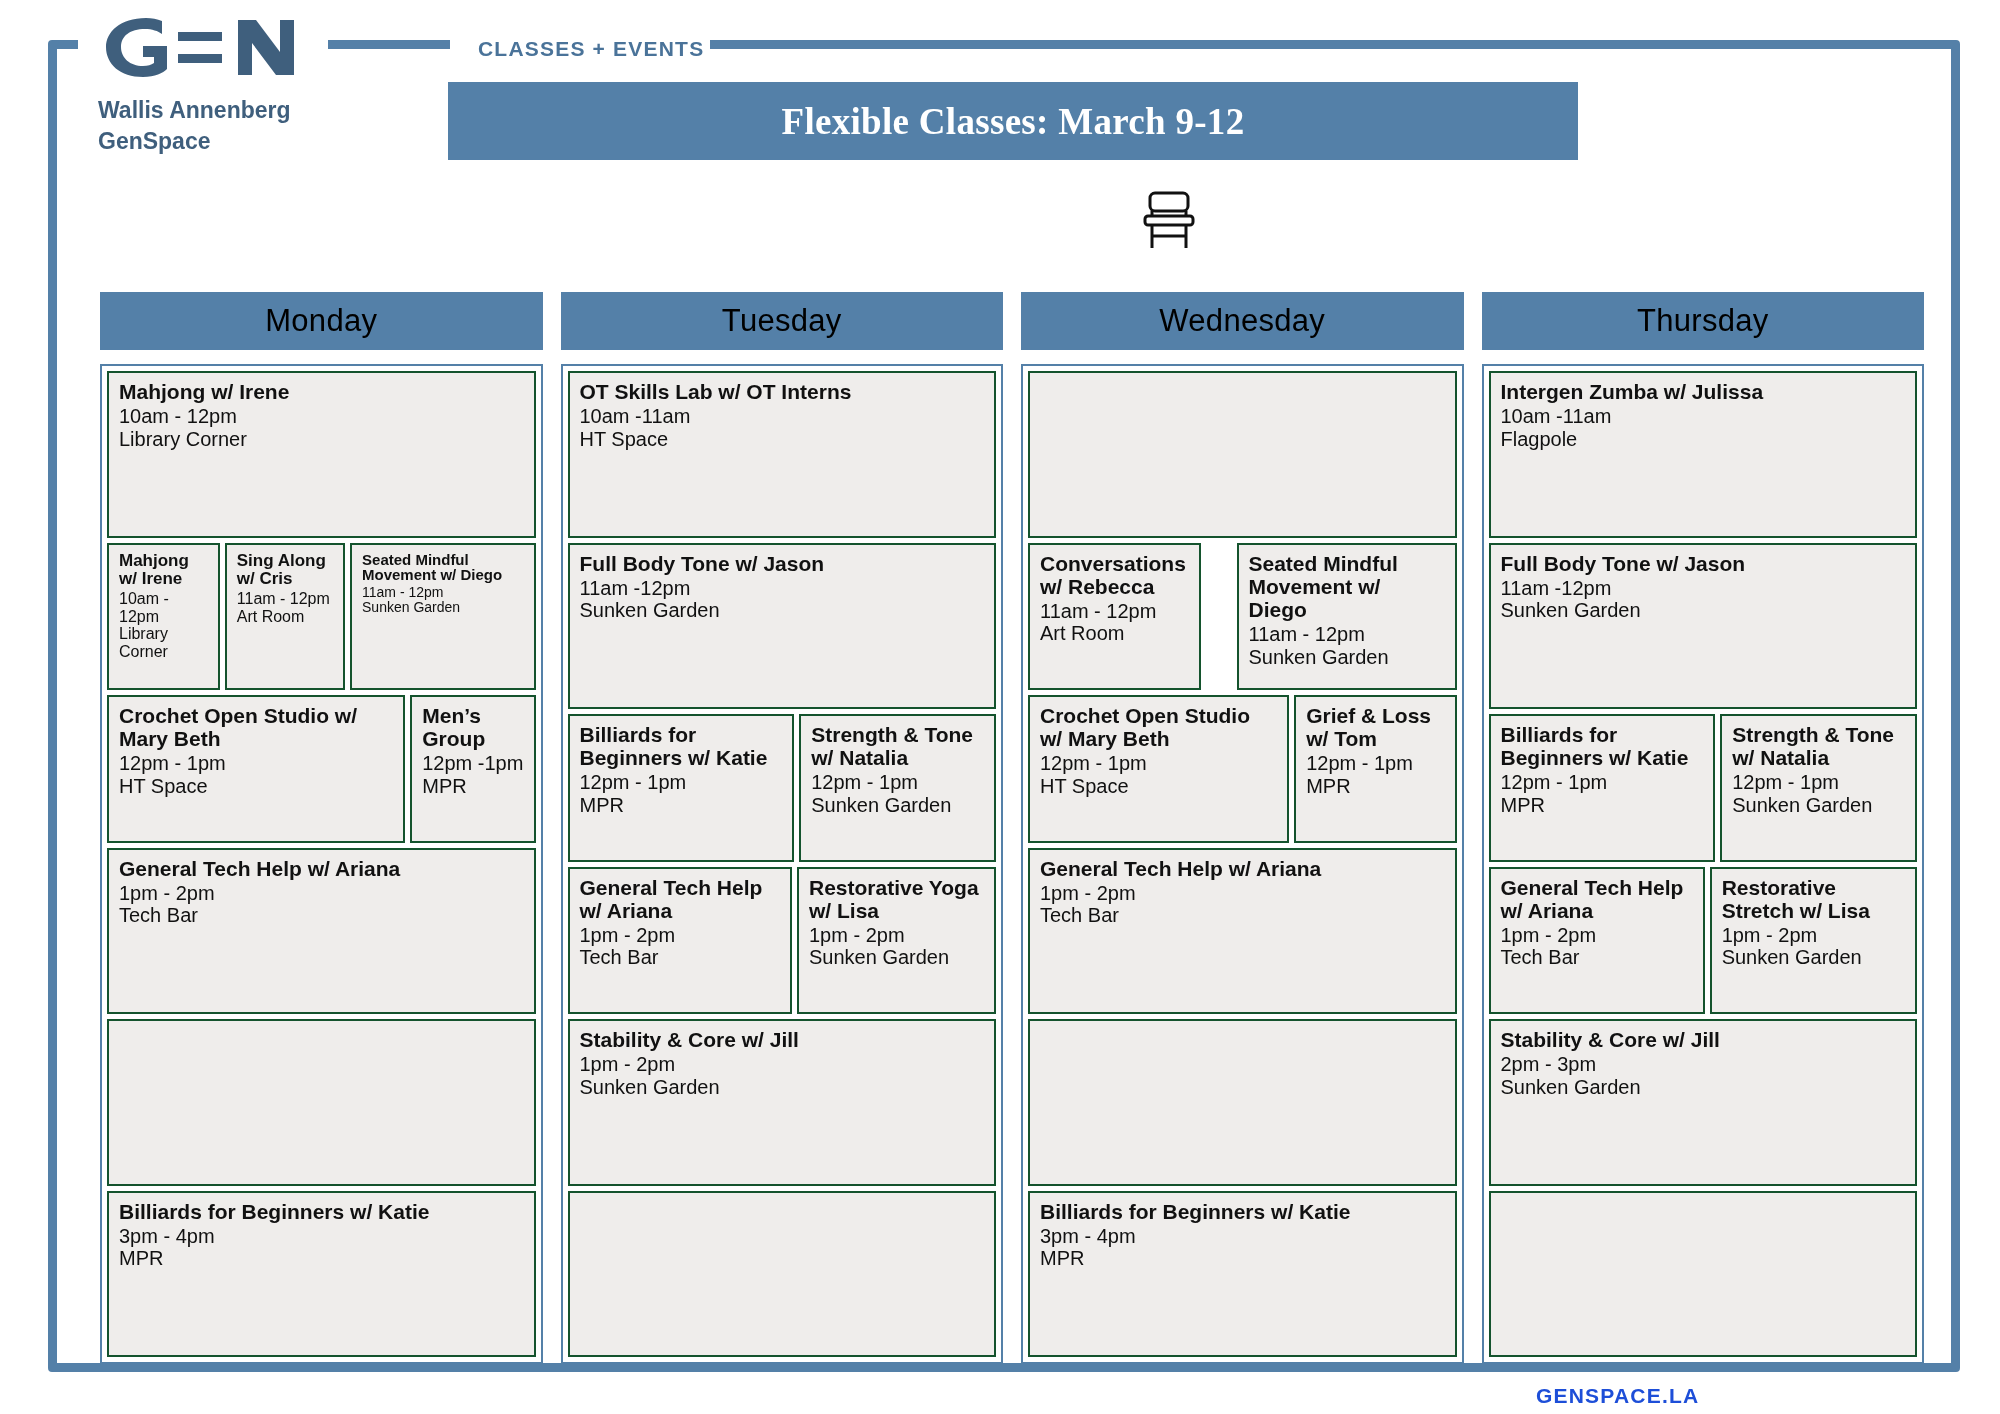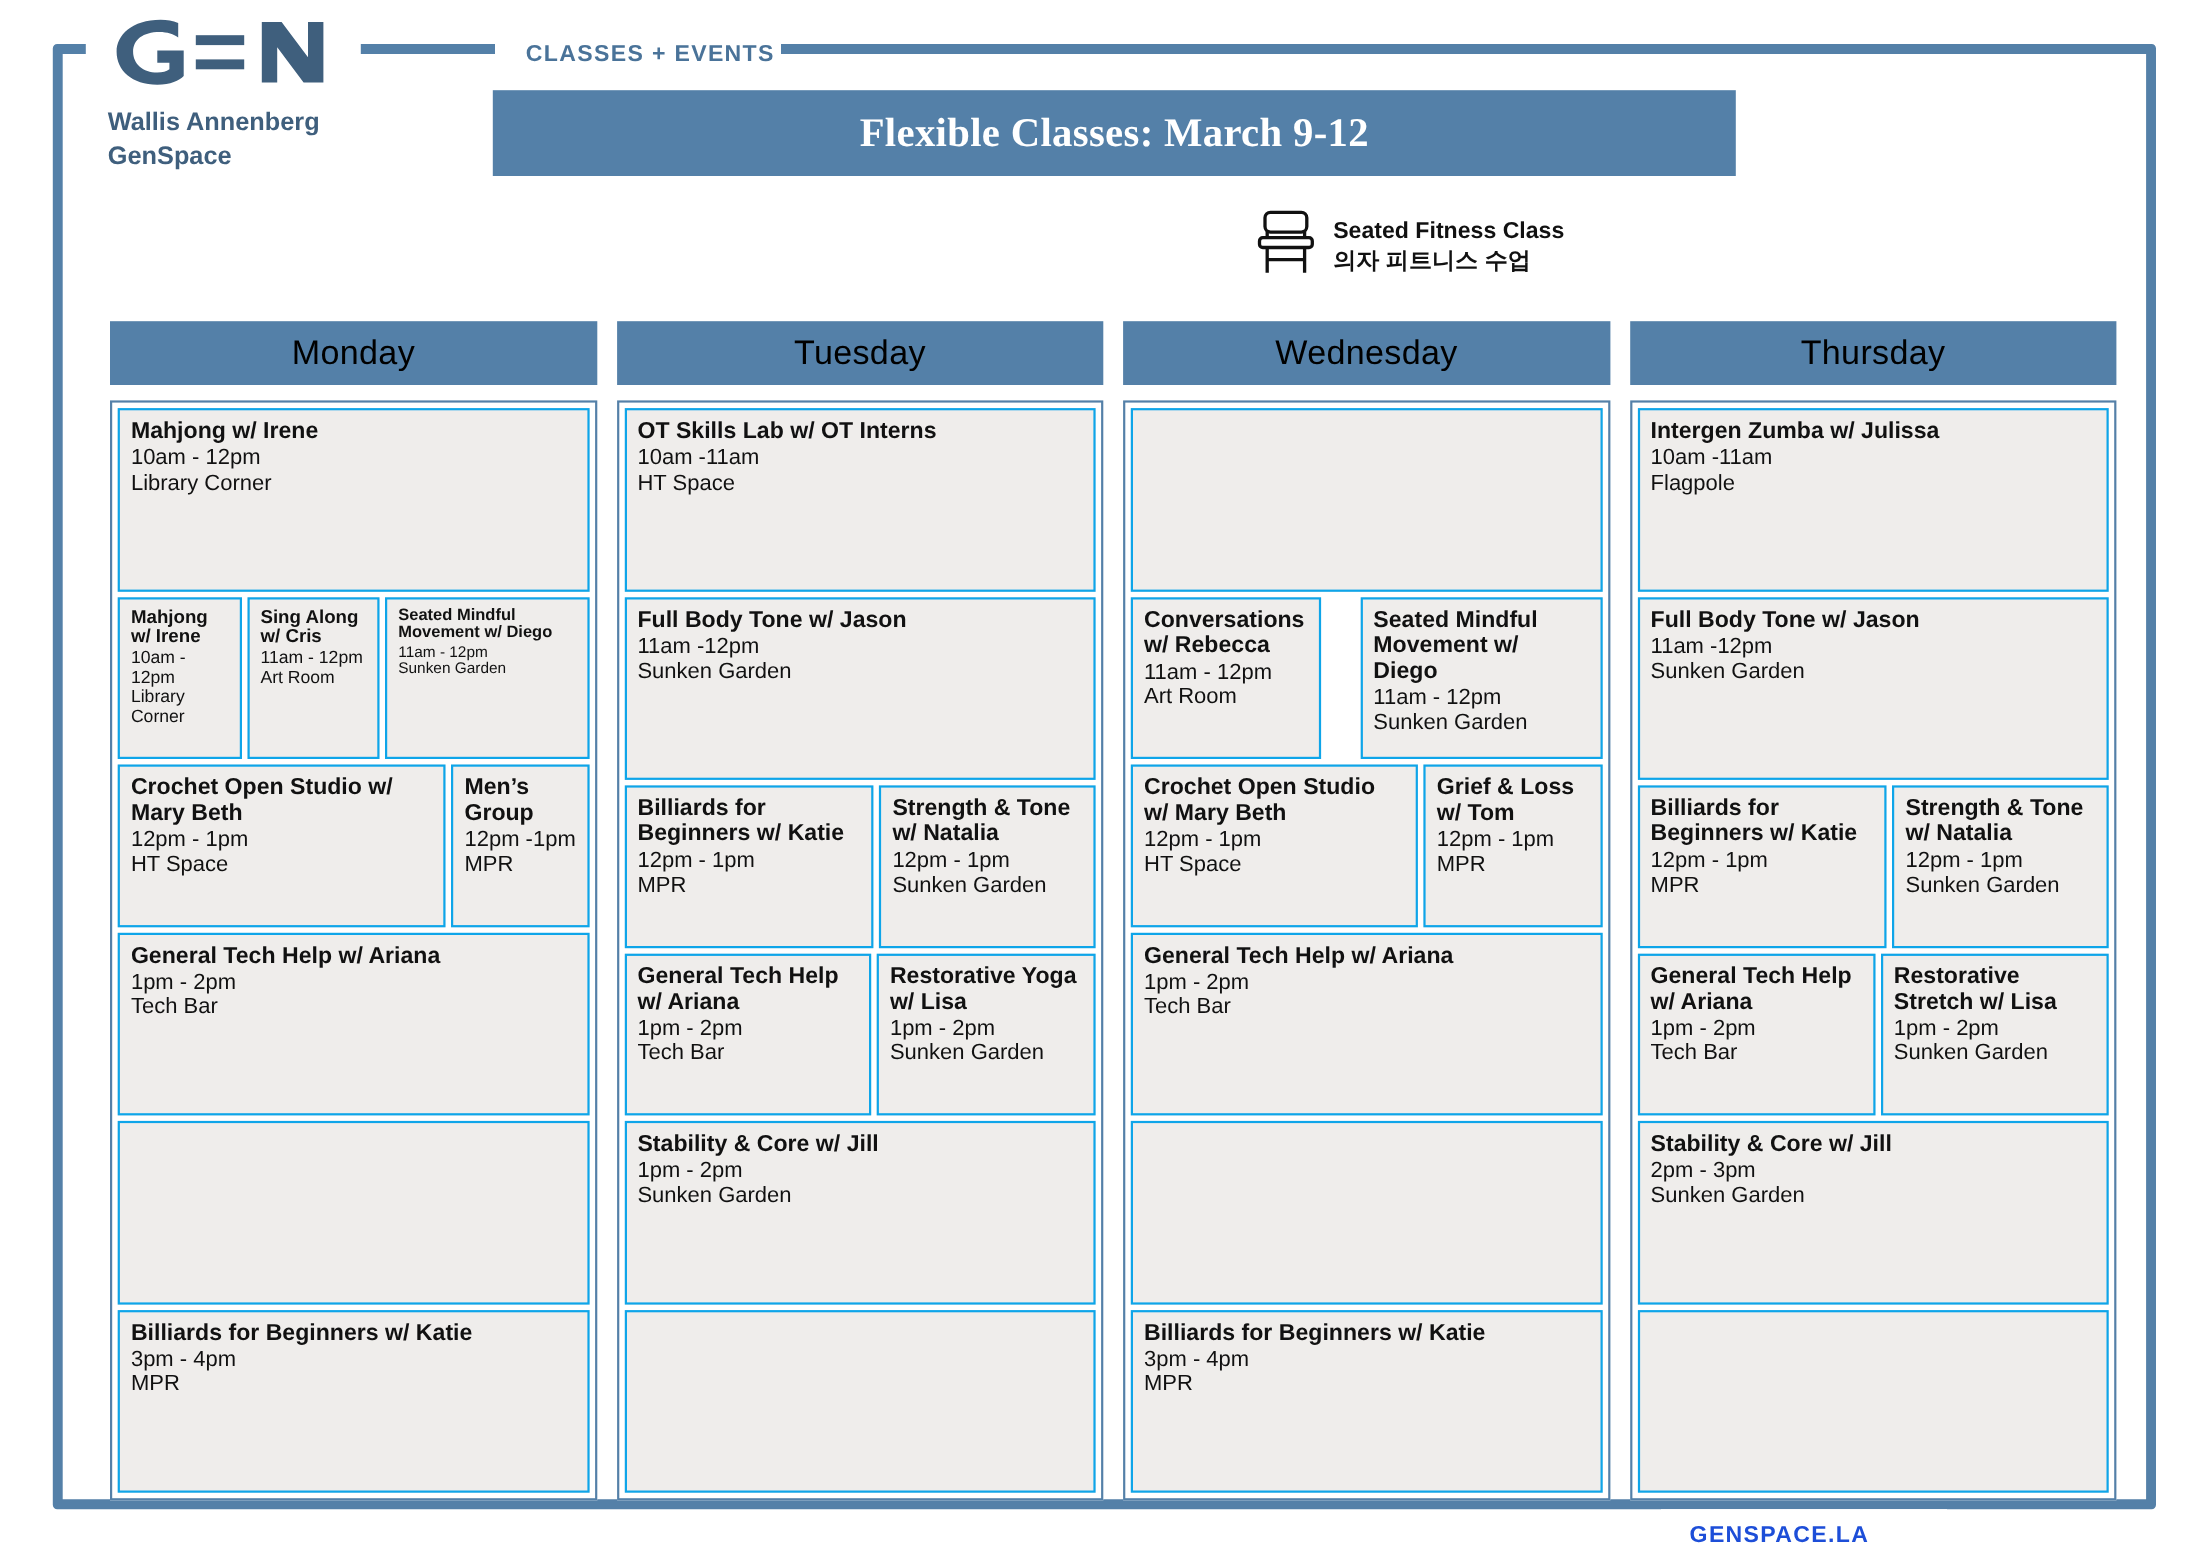--- a/index.html
+++ b/index.html
@@ -88,21 +88,21 @@
   .col-body {
     border:2px solid #5480a8;
     background:#ffffff;
     padding:5px;
     display:flex; flex-direction:column;
     gap:5px;
     height:1000px;
   }
   .cell {
     background:#efedeb;
-    border:2px solid #0ea5e9;
+    border:2px solid #14532d;
     padding:7px 10px 8px 10px;
     overflow:hidden;
   }
   .cell.empty { background:#efedeb; }
   .row { display:flex; gap:5px; }
   .row > .cell { flex:1 1 auto; }
 
   .ttl { font-weight:bold; font-size:23px; line-height:1.1; margin-bottom:2px; }
   .ln { font-size:22px; line-height:1.16; }
 
@@ -145,24 +145,20 @@
 <div class="legend">
   <svg width="58" height="62" viewBox="0 0 58 62">
     <rect x="10" y="3" width="38" height="18" rx="5" fill="none" stroke="#111" stroke-width="3"></rect>
     <rect x="5" y="26" width="48" height="9" rx="3" fill="none" stroke="#111" stroke-width="3"></rect>
     <line x1="12" y1="21" x2="12" y2="26" stroke="#111" stroke-width="3"></line>
     <line x1="46" y1="21" x2="46" y2="26" stroke="#111" stroke-width="3"></line>
     <line x1="12" y1="35" x2="12" y2="58" stroke="#111" stroke-width="3"></line>
     <line x1="46" y1="35" x2="46" y2="58" stroke="#111" stroke-width="3"></line>
     <line x1="12" y1="46" x2="46" y2="46" stroke="#111" stroke-width="3"></line>
   </svg>
-  <div class="legend-text">
-    <div>Seated Fitness Class</div>
-    <div>의자 피트니스 수업</div>
-  </div>
 </div>
 
 <div class="cal" id="calendar">
     <div class="col">
       <div class="day-head">Monday</div>
       <div class="col-body">
         <div class="cell md" style="flex: 1 1 0px;">
           <div class="ttl">Mahjong w/ Irene</div>
           <div class="ln">10am - 12pm</div>
           <div class="ln">Library Corner</div>

